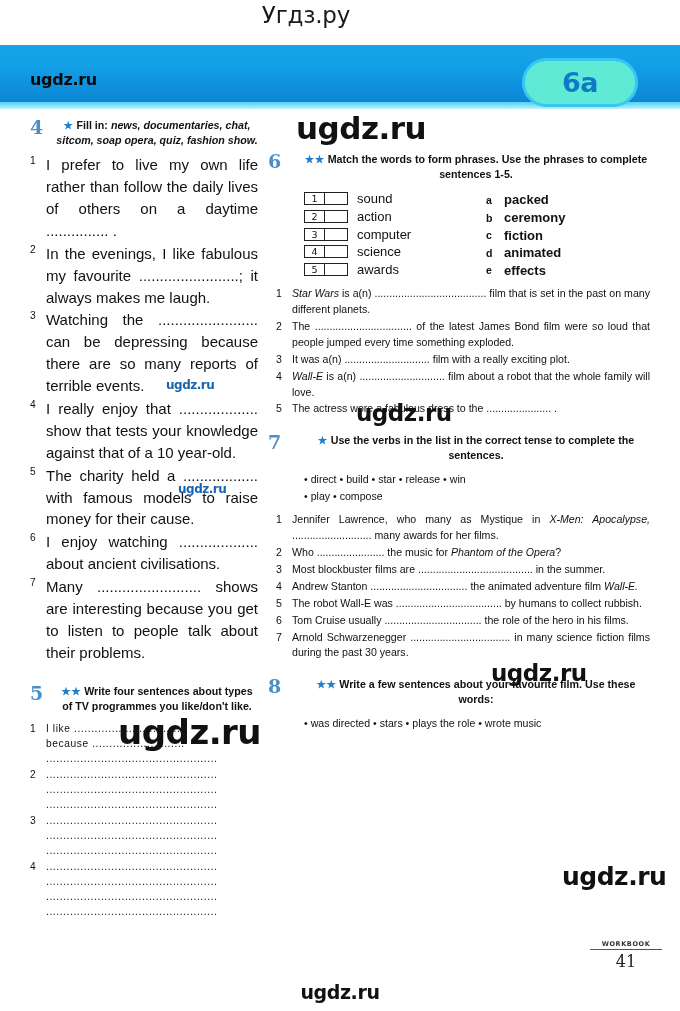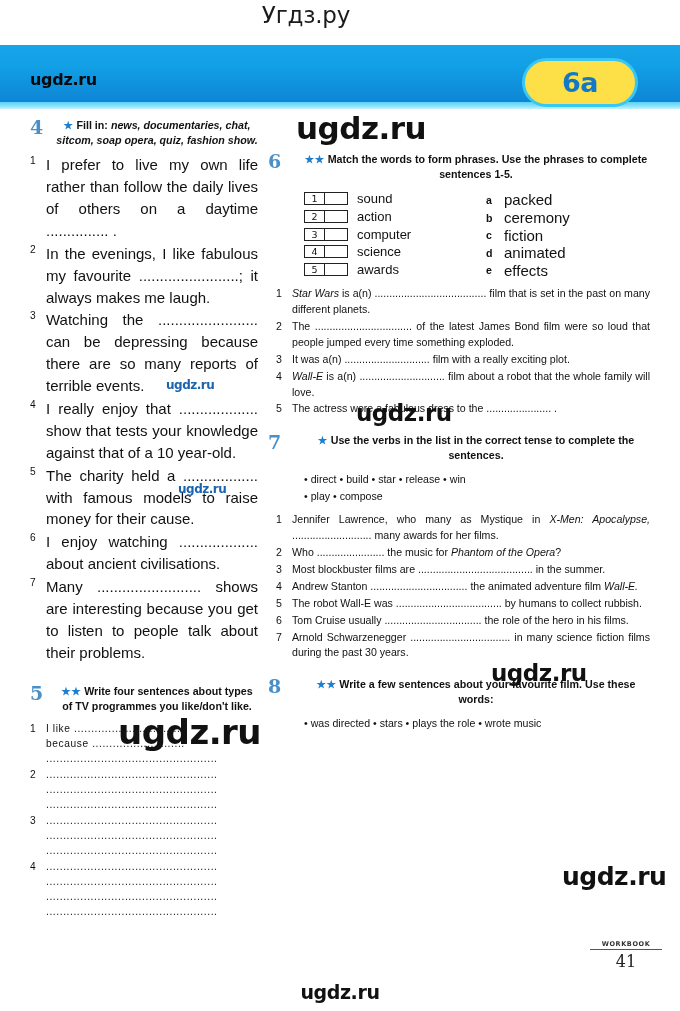--- a/index.html
+++ b/index.html
@@ -31,21 +31,21 @@
   }
   .brand {
     position: absolute; top: 70px; left: 30px;
     font-size: 16px; font-weight: bold; color: #0a0a0a;
     font-family: "DejaVu Sans", sans-serif;
     letter-spacing: -0.3px;
   }
   .unit-badge {
     position: absolute; top: 58px; left: 522px;
     width: 116px; height: 49px;
-    background: #fde047;
+    background: #5eead4;
     border: 3px solid #38c6f4;
     border-radius: 26px;
     display: flex; align-items: center; justify-content: center;
   }
   .unit-badge span {
     font-size: 27px; font-weight: bold; color: #1279c6;
     font-family: "DejaVu Sans", sans-serif;
     letter-spacing: -0.5px;
   }
 
@@ -99,21 +99,21 @@
     width: 20px; border-right: 1px solid #222;
     font-size: 9.5px; line-height: 11px; text-align: center; color: #111;
     font-family: "DejaVu Sans", sans-serif;
   }
   .mbox .mblank { flex: 1; }
   .mword { font-size: 13px; color: #111; }
   .match-row .mlet {
     width: 18px; font-size: 10.6px; color: #111; font-weight: bold;
     text-align: left;
   }
-  .match-row .mval { font-size: 15px; color: #111; }
+  .match-row .mval { font-size: 13px; color: #111; font-weight: bold; }
 
   
   .wordbank {
     margin: 9px 0 8px 36px;
     font-size: 10.6px; color: #111; line-height: 1.55;
   }
 
   
   .wlist { margin-top: 8px; }
   .wrow { display: flex; margin-bottom: 0px; }

